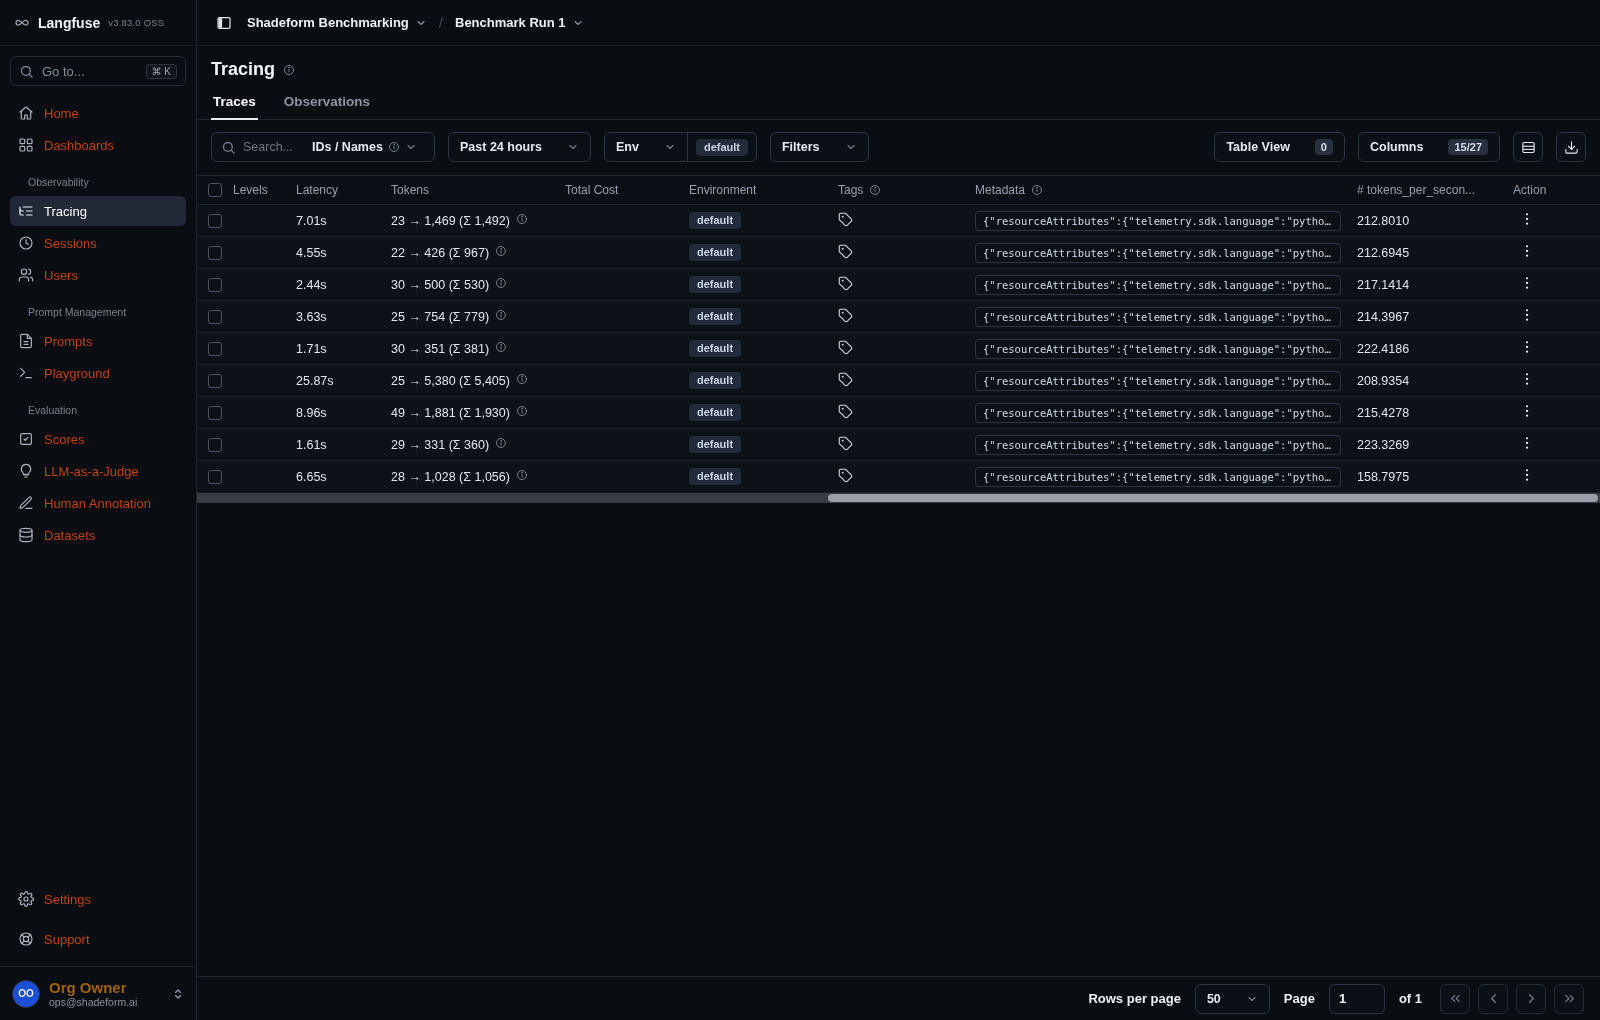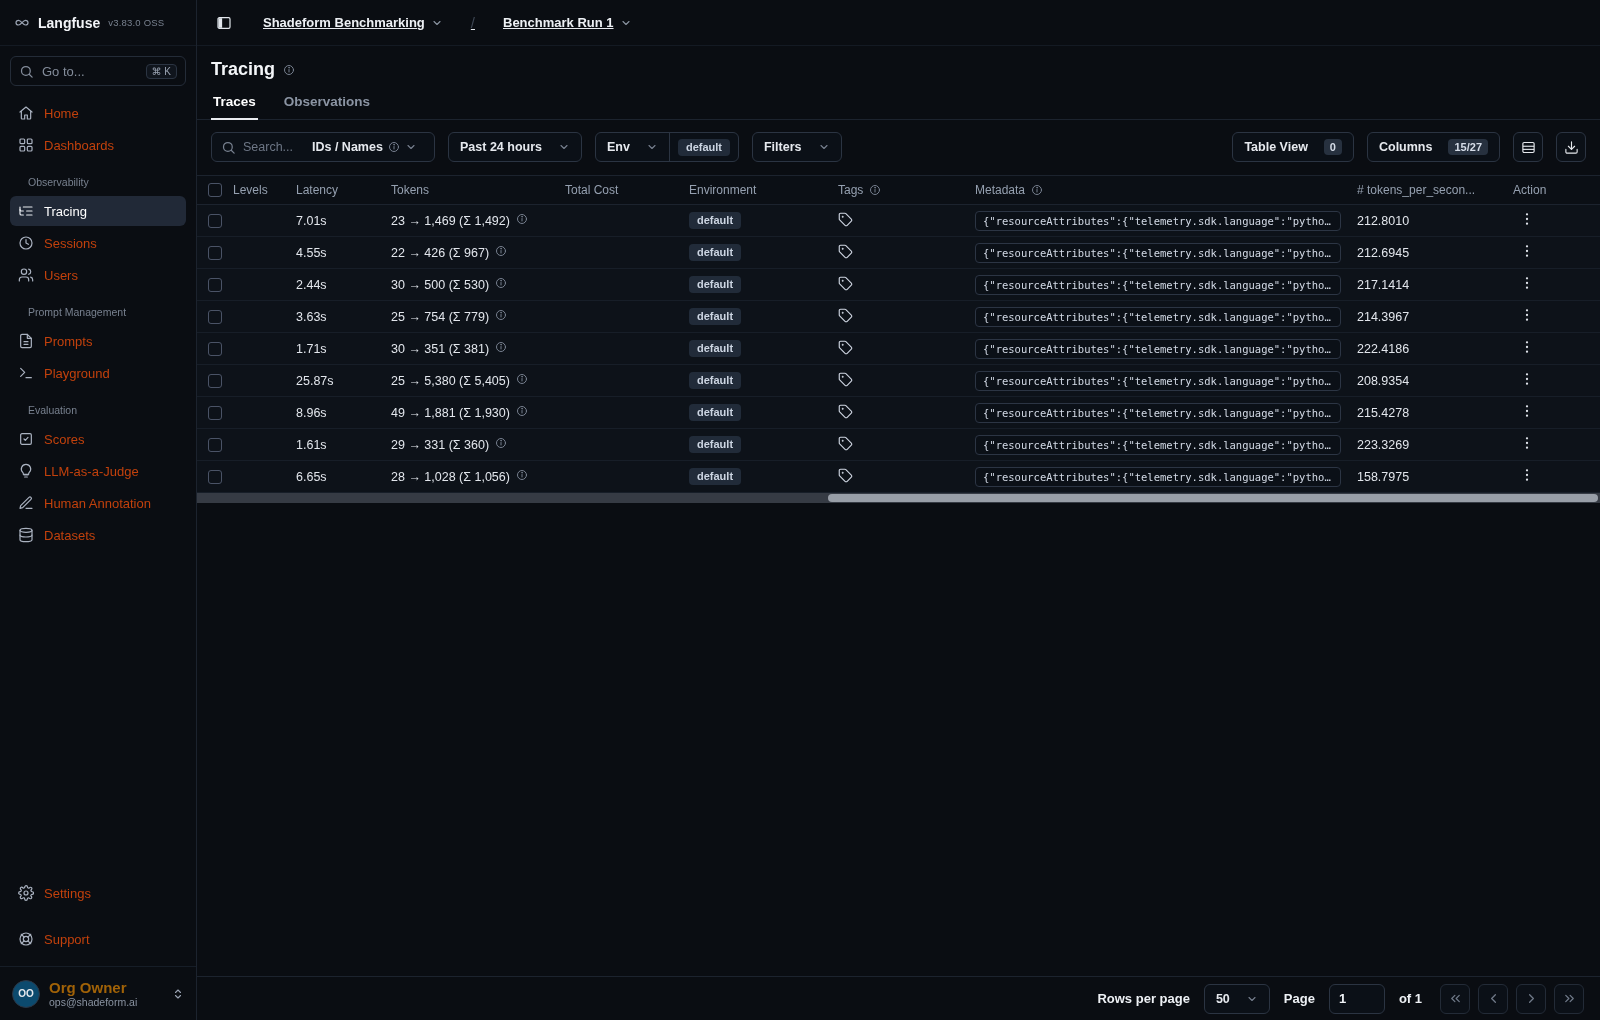--- a/index.html
+++ b/index.html
@@ -18,31 +18,31 @@
   .logo-row .ver { font-size:9.5px; font-weight:400; color:#78818f; letter-spacing:.2px; }
   .goto { margin:10px 10px 8px; height:30px; border:1px solid #242c38; border-radius:6px; display:flex; align-items:center; gap:8px; padding:0 8px; color:#848d9b; font-size:13px; cursor:pointer; }
   .kbd { margin-left:auto; border:1px solid #2b3442; border-radius:4px; font-size:10px; padding:1px 5px; color:#9aa3b2; background:#10151d; }
   .nav { padding:4px 10px 0; display:flex; flex-direction:column; gap:2px; }
   .nav-item { display:flex; align-items:center; gap:10px; height:30px; padding:0 8px; border-radius:6px; font-size:13px; font-weight:500; color:#c2410c; cursor:pointer; }
   .nav-item svg { color:#aab2c0; }
   .nav-item.active { background:#212937; color:#ffffff; }
   .nav-item.active svg { color:#e8ebf0; }
   .section-title { font-size:10.5px; color:#78818f; padding:16px 28px 4px; font-weight:500; }
   .sidebar-spacer { flex:1; }
-  .sidebar-bottom { padding:0 10px 4px; display:flex; flex-direction:column; gap:16px; }
+  .sidebar-bottom { padding:0 10px 4px; display:flex; flex-direction:column; gap:10px; }
   .user-row { margin-top:8px; border-top:1px solid #161d27; padding:12px 12px; display:flex; align-items:center; gap:9px; cursor:pointer; }
-  .avatar { width:28px; height:28px; flex:none; border-radius:50%; border:1px solid #2c3543; background:#0c4a6e; display:flex; align-items:center; justify-content:center; font-size:10px; font-weight:700; color:#e6e9ee; }
+  .avatar { width:28px; height:28px; flex:none; border-radius:50%; border:1px solid #2c3543; background:#1d4ed8; display:flex; align-items:center; justify-content:center; font-size:10px; font-weight:700; color:#e6e9ee; }
   .user-meta { min-width:0; }
   .user-name { font-size:15px; font-weight:700; color:#a16207; }
   .user-email { font-size:10.5px; color:#8a93a1; }
   .user-caret { margin-left:auto; color:#9aa3b2; }
 
   
   .main { flex:1; min-width:0; display:flex; flex-direction:column; }
-  .topbar { height:46px; flex:none; display:flex; align-items:center; gap:26px; padding:1px 14px; border-bottom:1px solid #141a23;text-decoration:underline; }
+  .topbar { height:46px; flex:none; display:flex; align-items:center; gap:10px; padding:1px 14px; border-bottom:1px solid #141a23; }
   .panel-btn { width:26px; height:26px; display:flex; align-items:center; justify-content:center; color:#e2e6ec; cursor:pointer; border-radius:5px; }
   .crumb { display:flex; align-items:center; gap:6px; font-size:13px; font-weight:600; color:#eef1f5; cursor:pointer; }
   .crumb svg { color:#8a93a1; }
   .crumb-slash { color:#3d4653; font-size:15px; font-weight:400; padding:0 2px; }
 
   .page-head { padding:13px 14px 0; }
   .page-title-row { display:flex; align-items:center; gap:8px; }
   .page-title { font-size:18px; font-weight:700; color:#f4f6f9; }
   .title-info { color:#77808f; }
   .tabs { display:flex; gap:24px; padding:0 14px; margin-top:12px; border-bottom:1px solid #1c232e; }
@@ -51,21 +51,21 @@
   .tab.active::after { content:""; position:absolute; left:0; right:0; bottom:-1px; height:2px; background:#e9ebef; }
 
   
   .toolbar { display:flex; align-items:center; gap:13px; padding:12px 14px 13px; }
   .control { height:30px; border:1px solid #2b3442; border-radius:6px; display:flex; align-items:center; font-size:12.5px; background:#0b1017; color:#e6e9ee; cursor:pointer; }
   .search-control { width:224px; padding:0 9px; gap:7px; cursor:text; }
   .search-control input { background:transparent; border:none; outline:none; color:#e6e9ee; width:62px; font-size:12.5px; font-family:inherit; }
   .search-control input::placeholder { color:#6d7685; }
   .search-mode { display:flex; align-items:center; gap:5px; font-weight:600; white-space:nowrap; cursor:pointer; }
   .muted-ic { color:#77808f; display:inline-flex; }
-  .btn { padding:12px 11px; gap:16px; font-weight:600; white-space:nowrap; }
+  .btn { padding:12px 11px; gap:25px; font-weight:600; white-space:nowrap; }
   .pill { background:#27313f; border-radius:4px; padding:2px 6px; font-size:11px; font-weight:600; color:#d6dde8; }
   .divider-v { width:1px; align-self:stretch; background:#2b3442; }
   .env-badge { margin:0 8px; }
   .toolbar-right { margin-left:auto; display:flex; align-items:center; gap:13px; }
   .icon-btn { width:30px; flex:none; justify-content:center; padding:0; }
 
   
   .grid { display:grid; grid-template-columns:36px 63px 95px 174px 124px 149px 137px 382px 156px 1fr; align-items:center; }
   .thead { height:30px; border-top:1px solid #1c232e; border-bottom:1px solid #1c232e; color:#95a0b0; font-size:12px; font-weight:500; background:#0b0f15; }
   .cell { display:flex; align-items:center; gap:6px; padding-right:10px; overflow:hidden; white-space:nowrap; }

